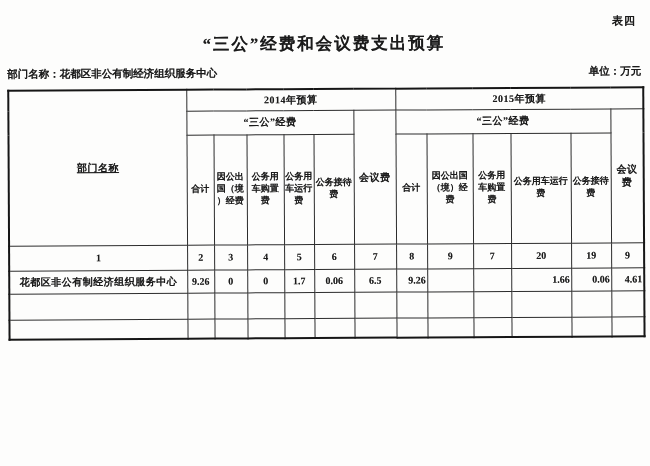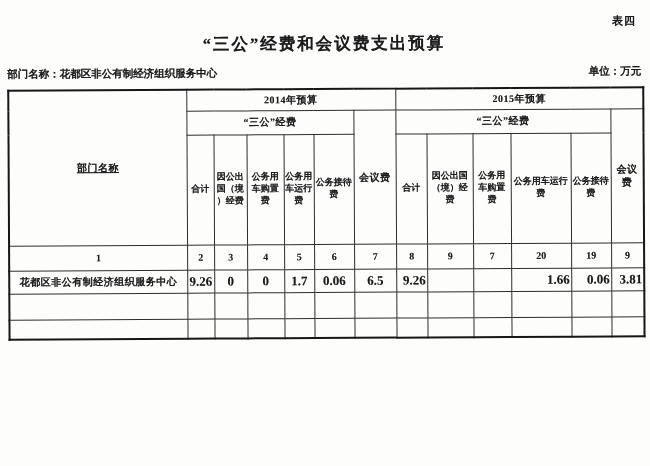--- a/index.html
+++ b/index.html
@@ -61,21 +61,21 @@
     line-break: anywhere;
     padding: 0 1px;
     text-shadow: 0 0 0.4px rgba(0,0,0,0.4);
   }
   tr.r1 td { height: 21px; font-size: 10px; letter-spacing: 0.5px; }
   tr.r2 td { height: 24px; font-size: 10px; letter-spacing: 0.5px; }
   tr.r3 td { height: 110px; font-size: 9px; line-height: 1.3; }
   td.dept-head { font-size: 10.5px; letter-spacing: 1px; text-decoration: underline; }
   td.meeting-cell { font-size: 9.5px; line-height: 1.3; }
   tr.r-index td { height: 25px; font-size: 10px; }
-  tr.r-data td { height: 23px; font-size: 13px; }
+  tr.r-data td { height: 23px; font-size: 10px; }
   tr.r-data td.dept-cell { font-size: 10px; letter-spacing: 0.5px; }
   tr.r-data td.right-val { text-align: right; padding-right: 1px; }
   tr.r-empty1 td { height: 26px; }
   tr.r-empty2 td { height: 20px; }
 </style>
 </head>
 <body>
 
 <div class="page">
 
@@ -149,21 +149,21 @@
       <td>0</td>
       <td>0</td>
       <td>1.7</td>
       <td>0.06</td>
       <td>6.5</td>
       <td class="right-val">9.26</td>
       <td class="right-val"></td>
       <td class="right-val"></td>
       <td class="right-val">1.66</td>
       <td class="right-val">0.06</td>
-      <td class="right-val">3.81</td>
+      <td class="right-val">4.61</td>
     </tr>
     <tr class="r-empty1">
       <td></td>
           <td></td>
       <td></td>
           <td></td>
       <td></td>
           <td></td>
       <td></td>
           <td></td>

